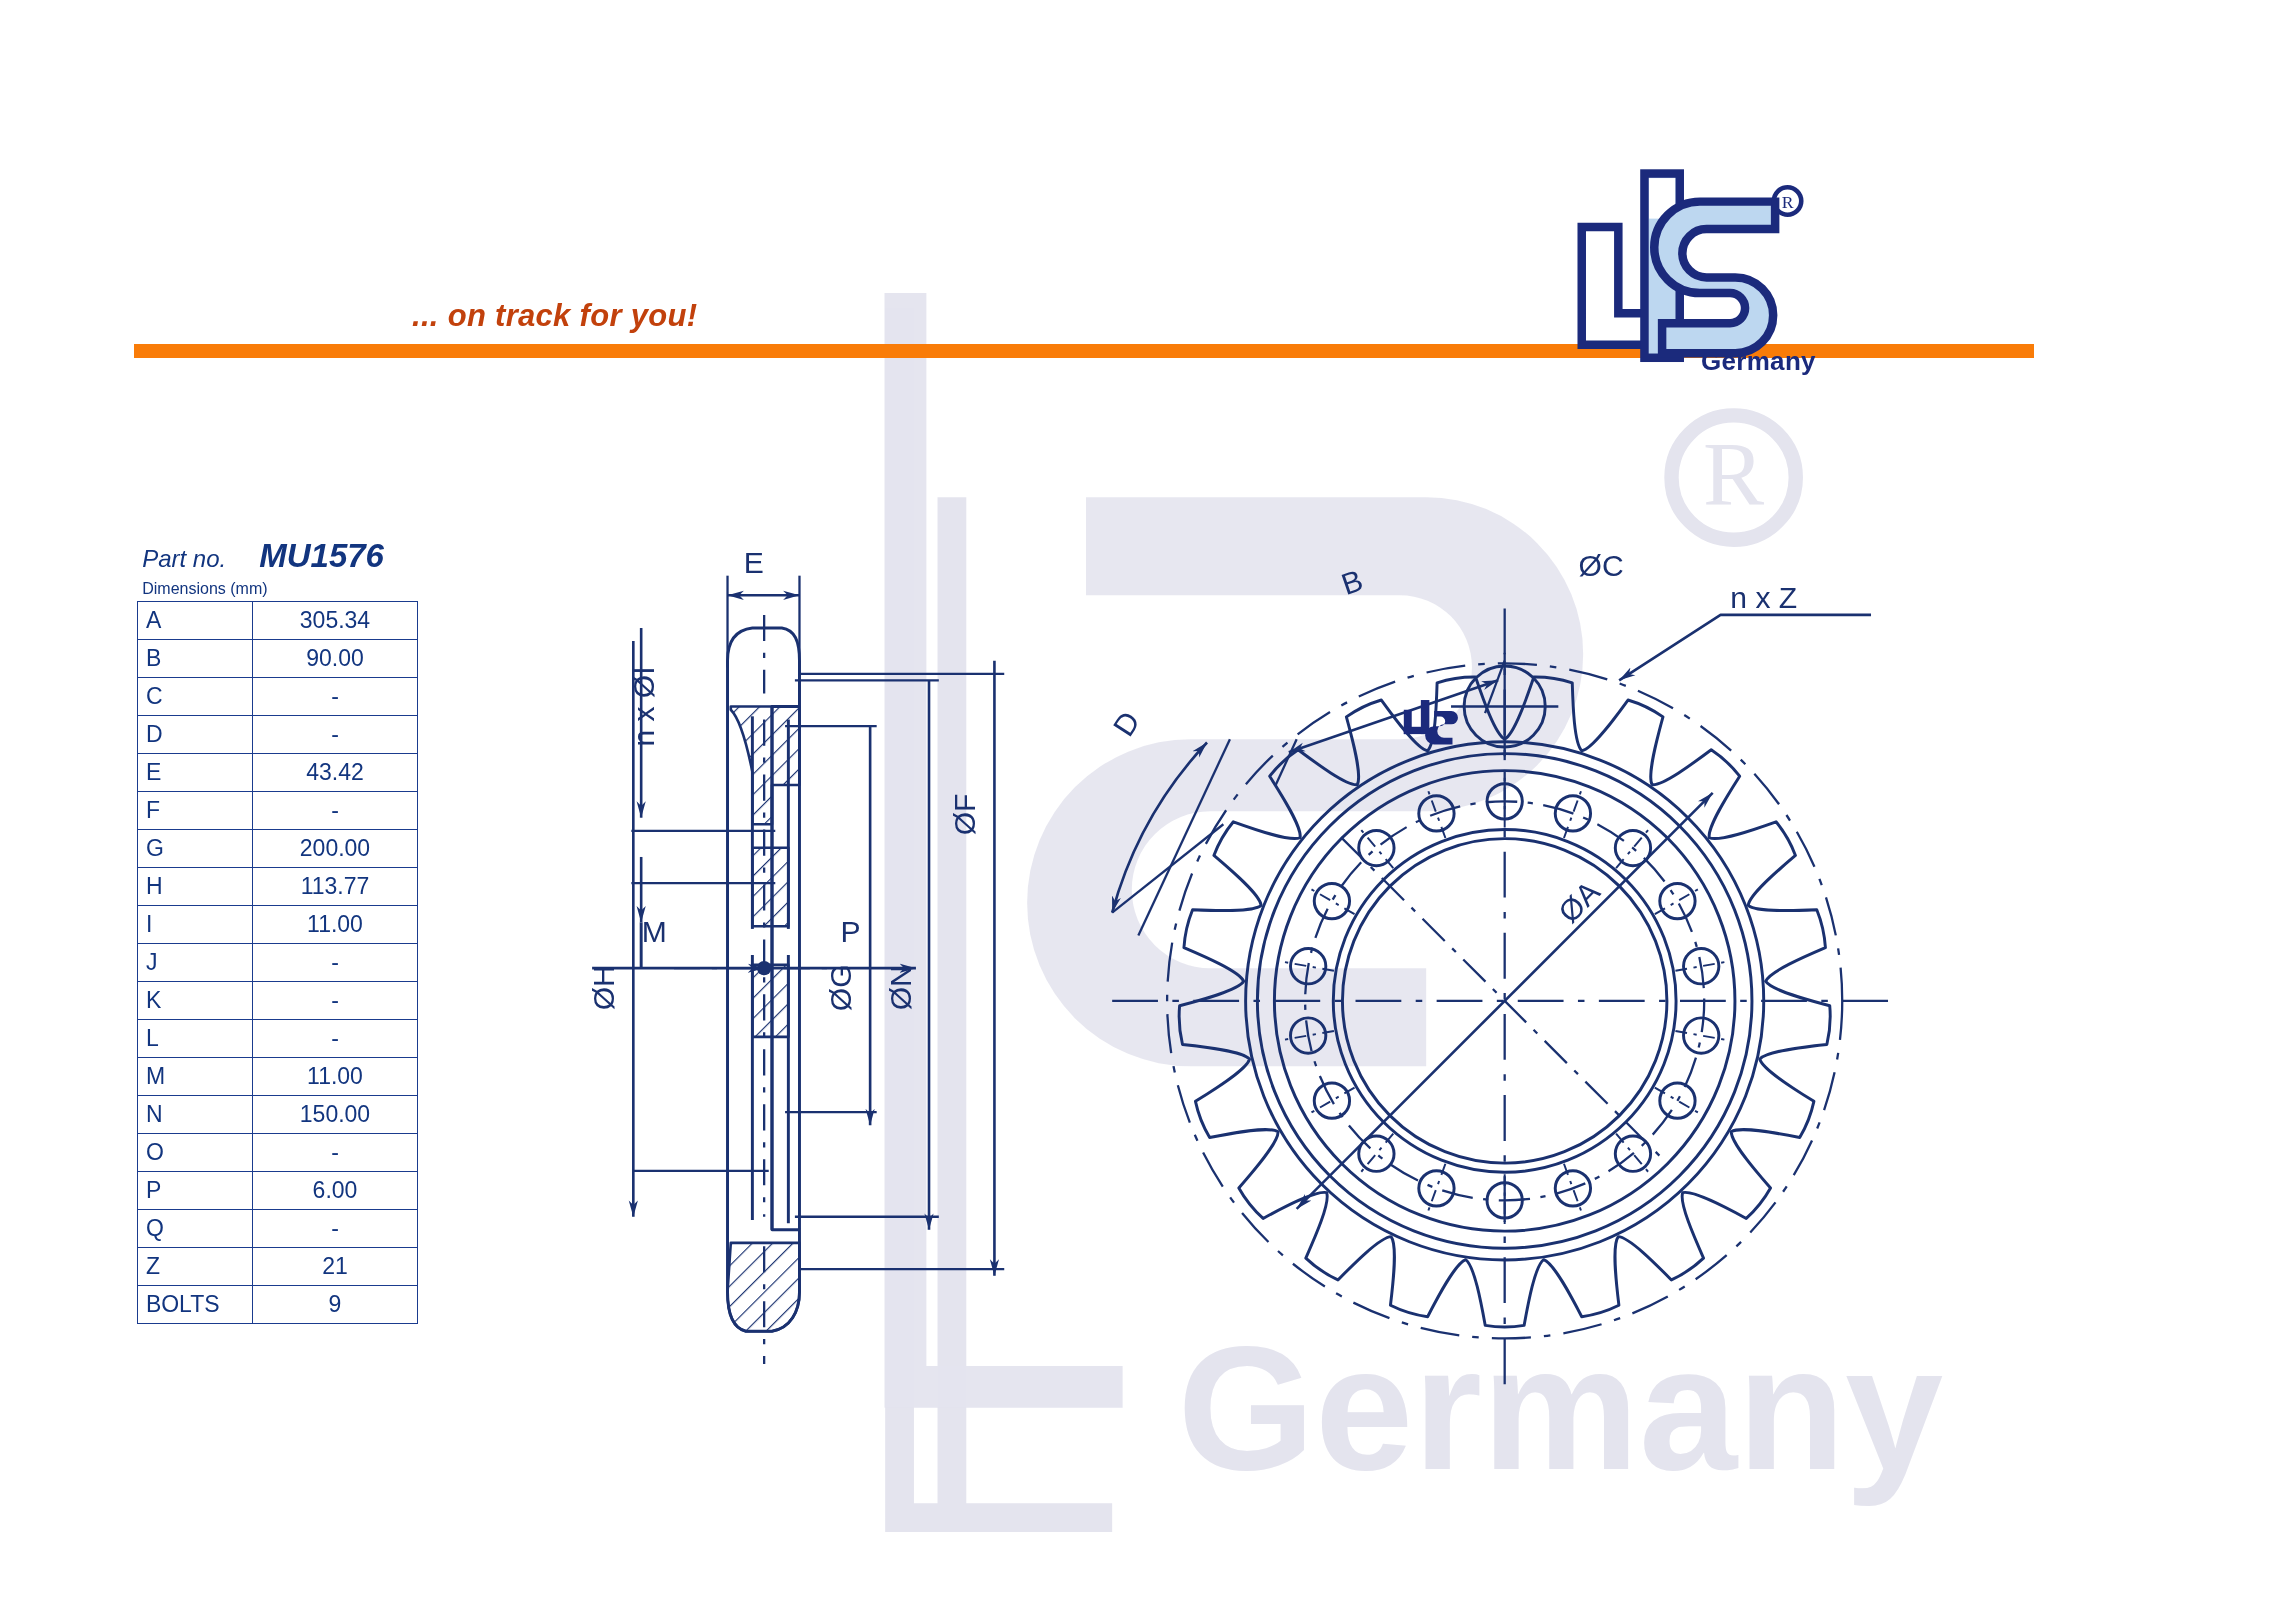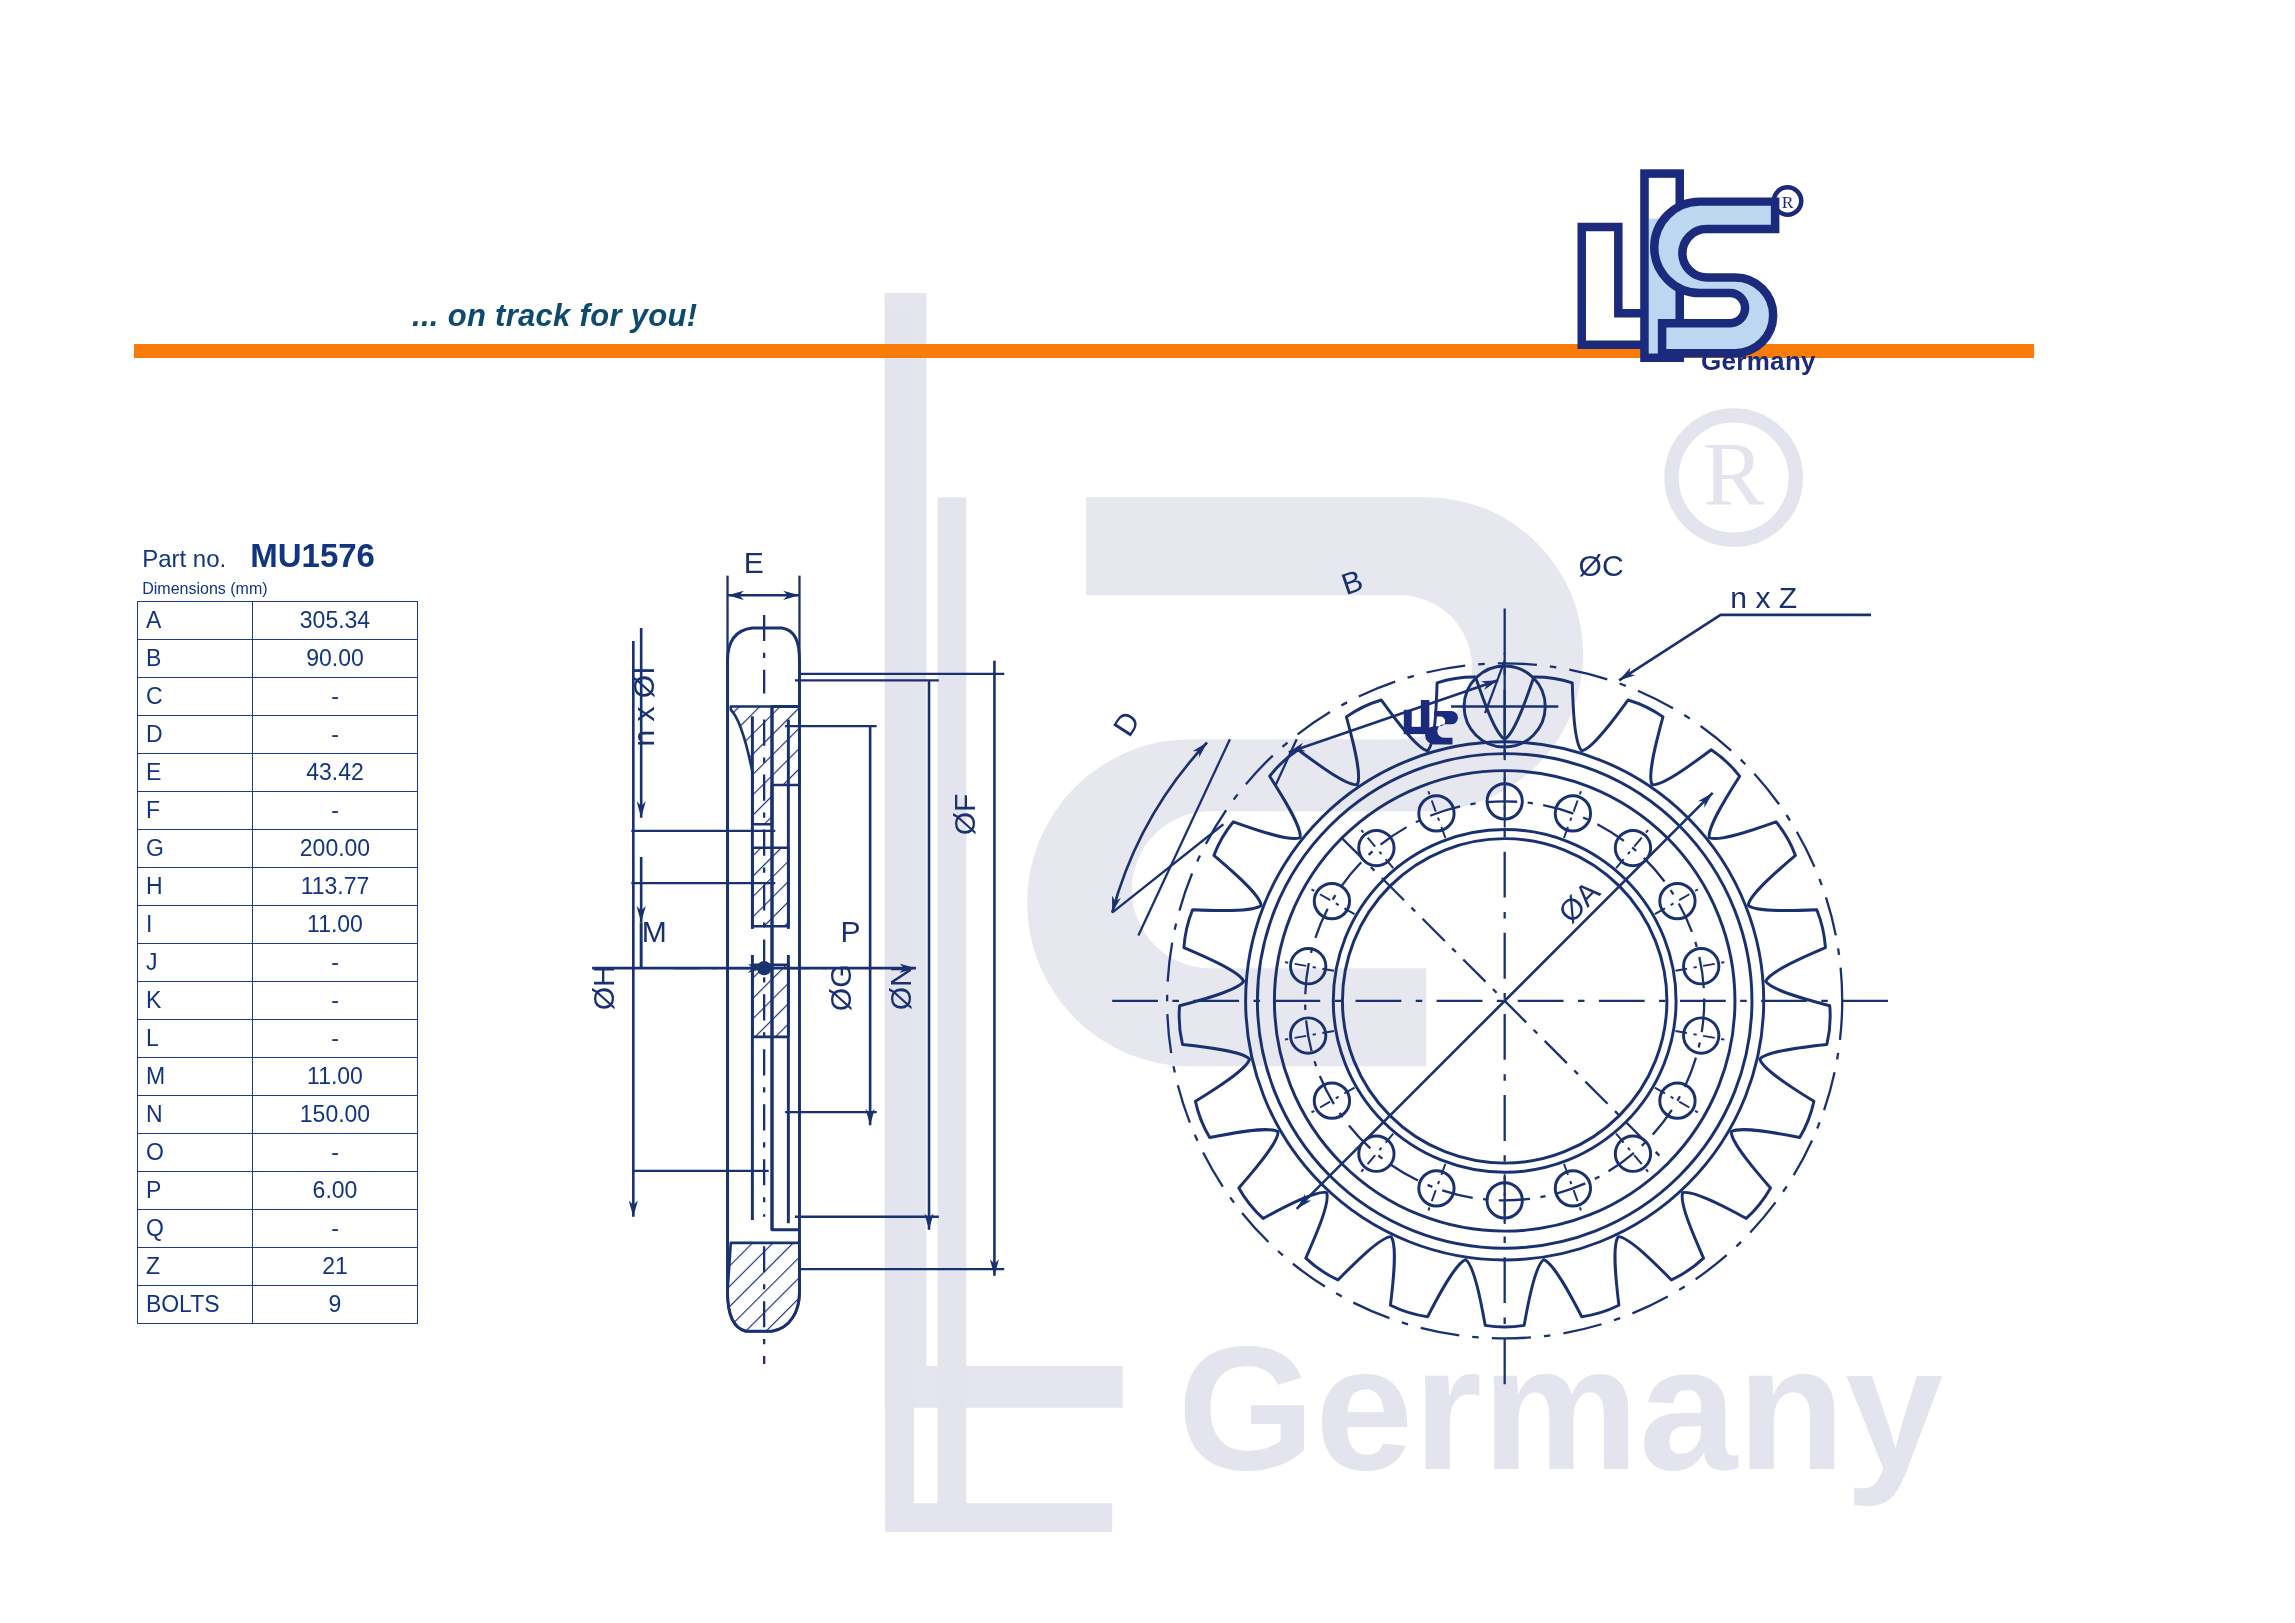--- a/index.html
+++ b/index.html
@@ -21,42 +21,43 @@
 
   
   .hdr-bar{
     position:absolute; left:134px; top:344px;
     width:1900px; height:14.4px;
     background:#f97c08; z-index:3;
   }
   .tagline{
     position:absolute; left:412px; top:298px;
     font-size:31px; font-style:italic; font-weight:bold;
-    color:#0c4a6e; letter-spacing:0.3px; white-space:nowrap;
+    color:#c2410c; letter-spacing:0.3px; white-space:nowrap;
     z-index:4;
   }
   .logo{
     position:absolute; left:1567px; top:167px;
     width:249px; height:196px; z-index:4;
   }
   .logo-germany{
     position:absolute; left:1701px; top:346px;
     font-size:26px; font-weight:bold; color:#1b2a7c;
     letter-spacing:0.3px; z-index:5;
   }
 
   
   .spec{
     position:absolute; left:137px; top:537px; z-index:4;
     width:281px;
   }
   .spec .partline{
-    display:flex; align-items:baseline; gap:24px;
+    display:flex; align-items:baseline; gap:33px;
     color:#12357f; font-size:24px; margin-bottom:4.6px;
     padding-left:5.2px;
+    font-style:italic;
   }
   .spec .partno{ font-weight:bold; font-size:33px; }
   .spec .dimhdr{
     color:#12357f; font-size:16px; padding-left:5.2px; margin-bottom:3.3px;
   }
   table.dims{
     border-collapse:collapse; width:281px;
     color:#12357f; font-size:23px;
   }
   table.dims td{

